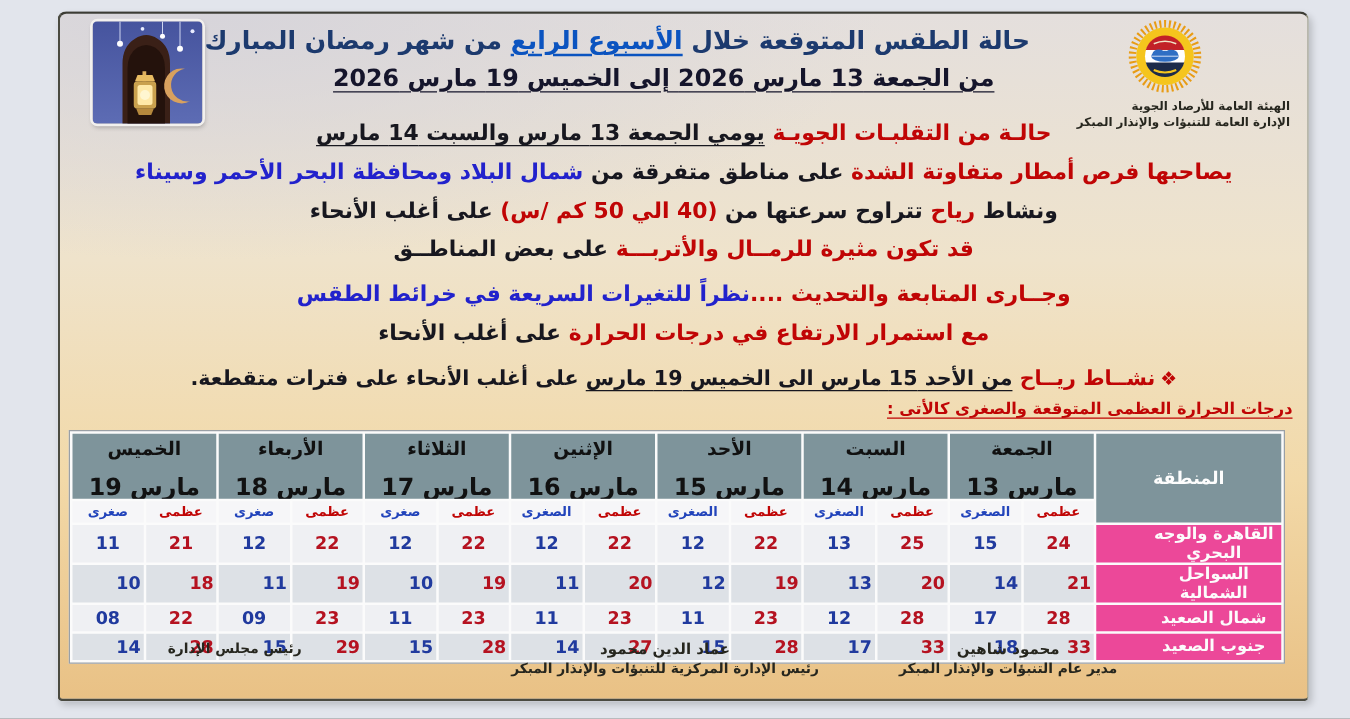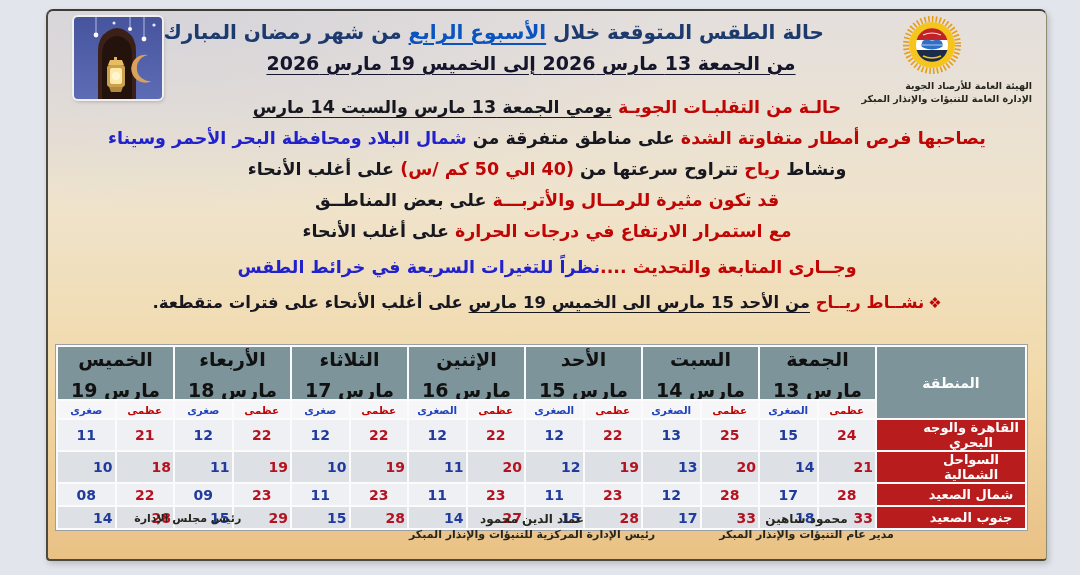--- a/index.html
+++ b/index.html
@@ -53,32 +53,32 @@
   .temps-caption{
     position:absolute;right:12px;top:309px;font-size:13px;color:#c00505;
     text-decoration:underline;text-underline-offset:3px;
   }
 
   
   .table-wrap{position:absolute;left:16px;top:333px;width:964px;}
   table{border-collapse:separate;border-spacing:2px;width:964px;table-layout:fixed;background:#fbfbfb;border:1px solid #9aa0a6;direction:rtl;}
   th,td{padding:0;margin:0;text-align:center;vertical-align:middle;overflow:hidden;}
   .hdr{background:#7e949b;color:#111;height:52px;}
-  .hdr .day-name{font-size:19px;line-height:16px;margin-top:2px;}
+  .hdr .day-name{font-size:15px;line-height:16px;margin-top:2px;}
   .hdr .day-date{font-size:19px;line-height:15px;margin-top:16px;direction:ltr;}
   .region-hdr{background:#7e949b;color:#fdfdfd;font-size:14px;}
   .sub{height:17px;font-size:10.5px;background:#f6f6f8;margin-top:31px;}
   .sub.max{color:#c00505;}
   .sub.min{color:#2244bb;}
   td.val{height:21px;font-size:14px;}
   td.val.max{color:#b51220;}
   td.val.min{color:#203a9e;}
   tr.r-odd td.val{background:#eff0f3;}
   tr.r-even td.val{background:#dde1e6;padding-left:33px;}
-  td.region{background:#b91c1c;color:#fcfcfc;font-size:13px;padding-left:40px;}
+  td.region{background:#ec4899;color:#fcfcfc;font-size:13px;padding-left:40px;}
 
   
   .sig{position:absolute;top:500px;text-align:center;color:#26261e;transform:translateX(50%);}
   .sig .sig-name{font-size:12px;line-height:16px;}
   .sig .sig-title{font-size:11px;line-height:15px;}
   .sig-1{right:24%;}
   .sig-2{right:51.5%;}
   .sig-3{right:86%;}
 </style>
 </head>
@@ -142,28 +142,29 @@
         <div>الإدارة العامة للتنبؤات والإنذار المبكر</div>
       </div>
     </div>
 
     <div class="advisory">
       <div id="advisory-lines">
           <div class="adv-line"><span class="c-red">حالـة من التقلبـات الجويـة </span><span class="c-black u">يومي الجمعة 13 مارس والسبت 14 مارس</span></div>
           <div class="adv-line"><span class="c-red">يصاحبها فرص أمطار متفاوتة الشدة </span><span class="c-black">على مناطق متفرقة من </span><span class="c-blue">شمال البلاد ومحافظة البحر الأحمر وسيناء</span></div>
           <div class="adv-line"><span class="c-black">ونشاط </span><span class="c-red">رياح </span><span class="c-black">تتراوح سرعتها من </span><span class="c-red">(40 الي 50 كم /س) </span><span class="c-black">على أغلب الأنحاء</span></div>
           <div class="adv-line"><span class="c-red">قد تكون مثيرة للرمــال والأتربـــة </span><span class="c-black">على بعض المناطــق</span></div>
+          <div class="adv-line gap"><span class="c-red">وجــارى المتابعة والتحديث ....</span><span class="c-blue">نظراً للتغيرات السريعة في خرائط الطقس</span></div>
           <div class="adv-line"><span class="c-red">مع استمرار الارتفاع في درجات الحرارة </span><span class="c-black">على أغلب الأنحاء</span></div>
-          <div class="adv-line gap"><span class="c-red">وجــارى المتابعة والتحديث ....</span><span class="c-blue">نظراً للتغيرات السريعة في خرائط الطقس</span></div>
         </div>
       <div class="wind-line" id="wind-line">
         <span class="bullet">❖</span><span id="wind-segs"><span class="c-red">نشــاط ريــاح </span><span class="c-black u">من الأحد 15 مارس الى الخميس 19 مارس</span><span class="c-black"> على أغلب الأنحاء على فترات متقطعة.</span></span>
       </div>
     </div>
 
+    <div class="temps-caption">درجات الحرارة العظمى المتوقعة والصغرى كالأتى :</div>
 
     <div class="table-wrap">
       <table id="temp-table">
           <colgroup>
             <col style="width: 148px;">
             <col style="width: 56.5px;">
             <col style="width: 56.5px;">
             <col style="width: 56.5px;">
             <col style="width: 56.5px;">
             <col style="width: 56.5px;">

